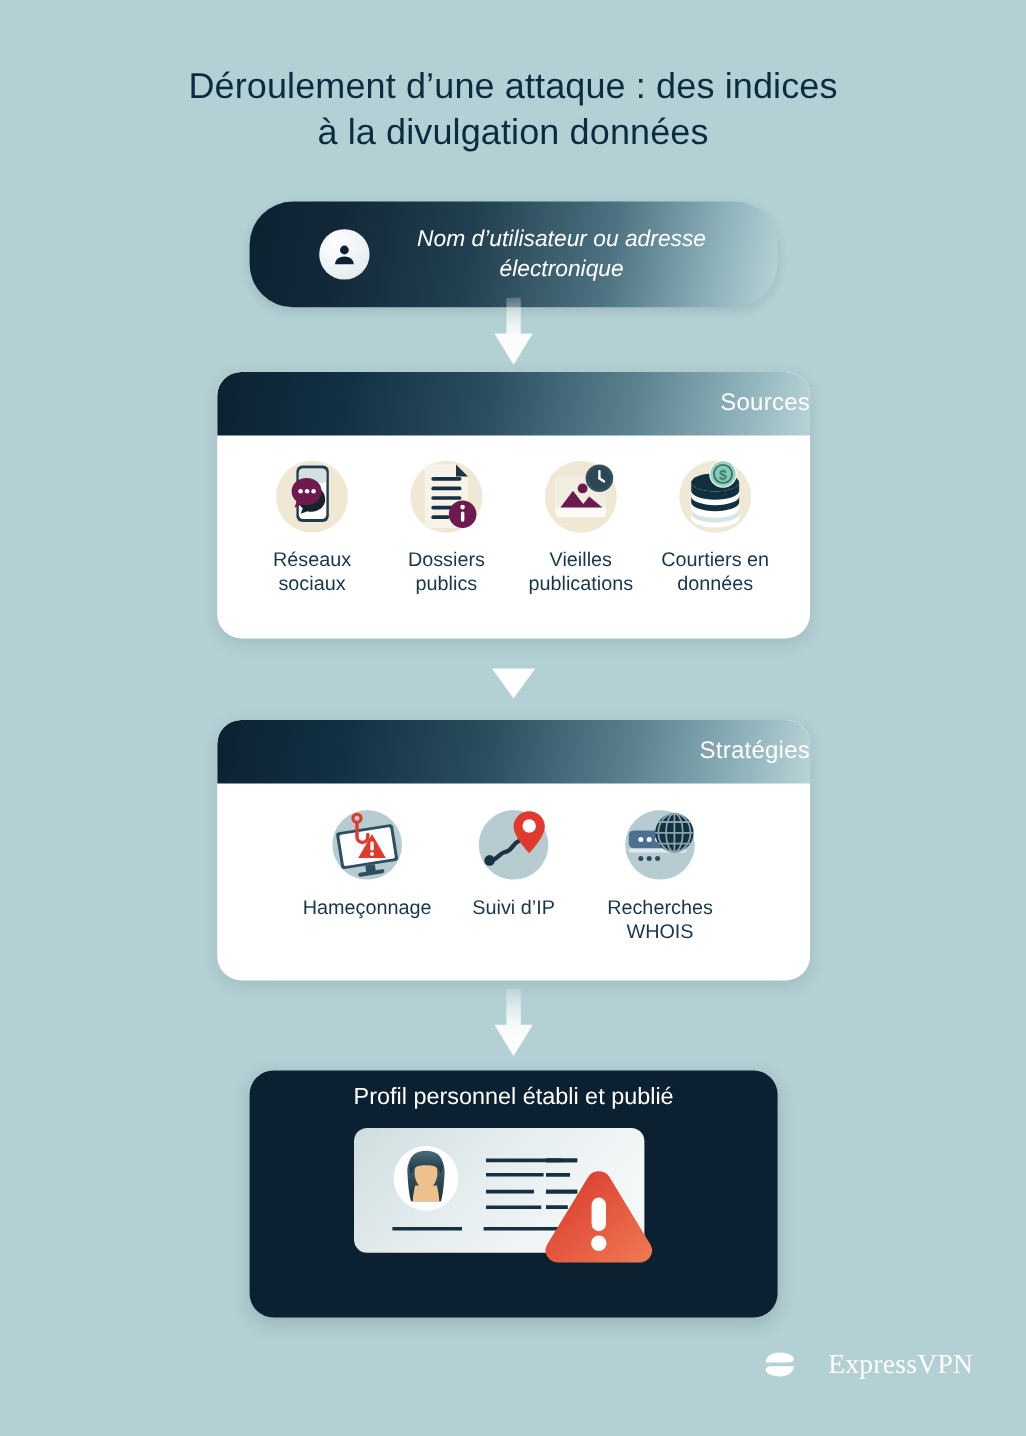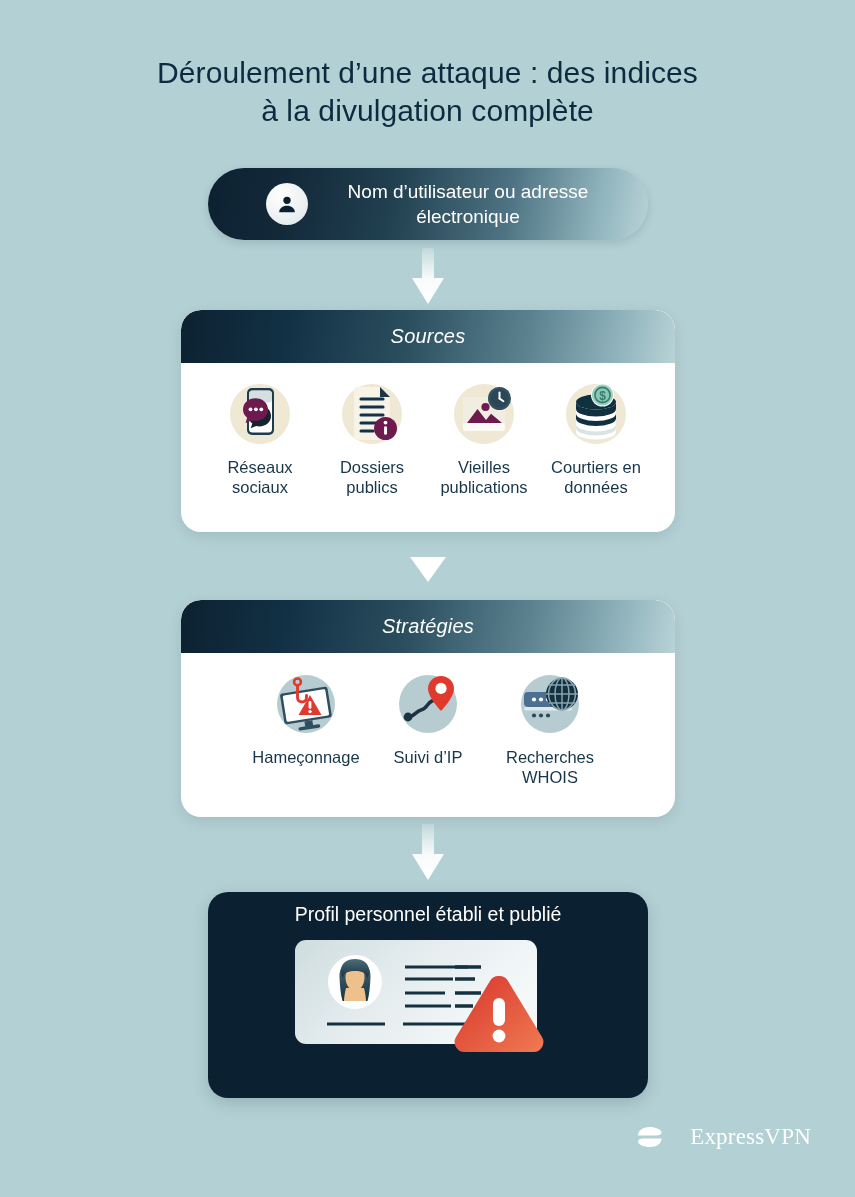--- a/index.html
+++ b/index.html
@@ -28,32 +28,33 @@
     font-weight: 400;
     letter-spacing: 0.1px;
   }
 
   
   .pill {
     position: absolute;
     left: 208px;
     top: 168px;
     width: 440px;
-    height: 72px;
+    height: 88px;
     border-radius: 36px;
     background: linear-gradient(100deg,
         #0c2130 0%,
         #13293a 18%,
         #214050 42%,
         #4e7382 68%,
         #8fb4bd 88%,
         #b9d3d7 100%);
     display: flex;
     align-items: center;
     box-shadow: 0 3px 9px rgba(12,33,48,0.13);
+    font-style: italic;
   }
   .pill-icon {
     width: 42px;
     height: 42px;
     margin-left: 58px;
     border-radius: 50%;
     background: radial-gradient(circle at 35% 30%, #ffffff 0%, #e8eef0 70%, #cfdadd 100%);
     flex: 0 0 auto;
     display: flex;
     align-items: center;
@@ -98,23 +99,22 @@
     height: 53px;
     background: linear-gradient(100deg,
         #0c2130 0%,
         #123145 22%,
         #2b4f5f 46%,
         #5c8290 70%,
         #95b8c0 90%,
         #b9d3d7 100%);
     display: flex;
     align-items: center;
-    justify-content: center;
+    justify-content: flex-end;
     border-radius: 20px 20px 0 0;
-    font-style: italic;
   }
   .section-header-title {
     color: #ffffff;
     font-size: 20px;
     letter-spacing: 0.2px;
   }
 
   .section-body {
     display: flex;
     justify-content: center;
@@ -180,21 +180,21 @@
     font-family: "Liberation Serif", serif;
     font-size: 23px;
     letter-spacing: 0.2px;
   }
 </style>
 </head>
 <body>
 
 <div class="title">
   <div>Déroulement d’une attaque : des indices</div>
-  <div>à la divulgation complète</div>
+  <div>à la divulgation données</div>
 </div>
 
 <div class="pill">
   <div class="pill-icon">
     <svg width="22" height="22" viewBox="0 0 24 24" aria-hidden="true">
       <circle cx="12" cy="8" r="4" fill="#0b2031"></circle>
       <path d="M3.5 21c0-4.6 3.8-7.2 8.5-7.2s8.5 2.6 8.5 7.2z" fill="#0b2031"></path>
     </svg>
   </div>
   <div class="pill-label">Nom d’utilisateur ou adresse électronique</div>

